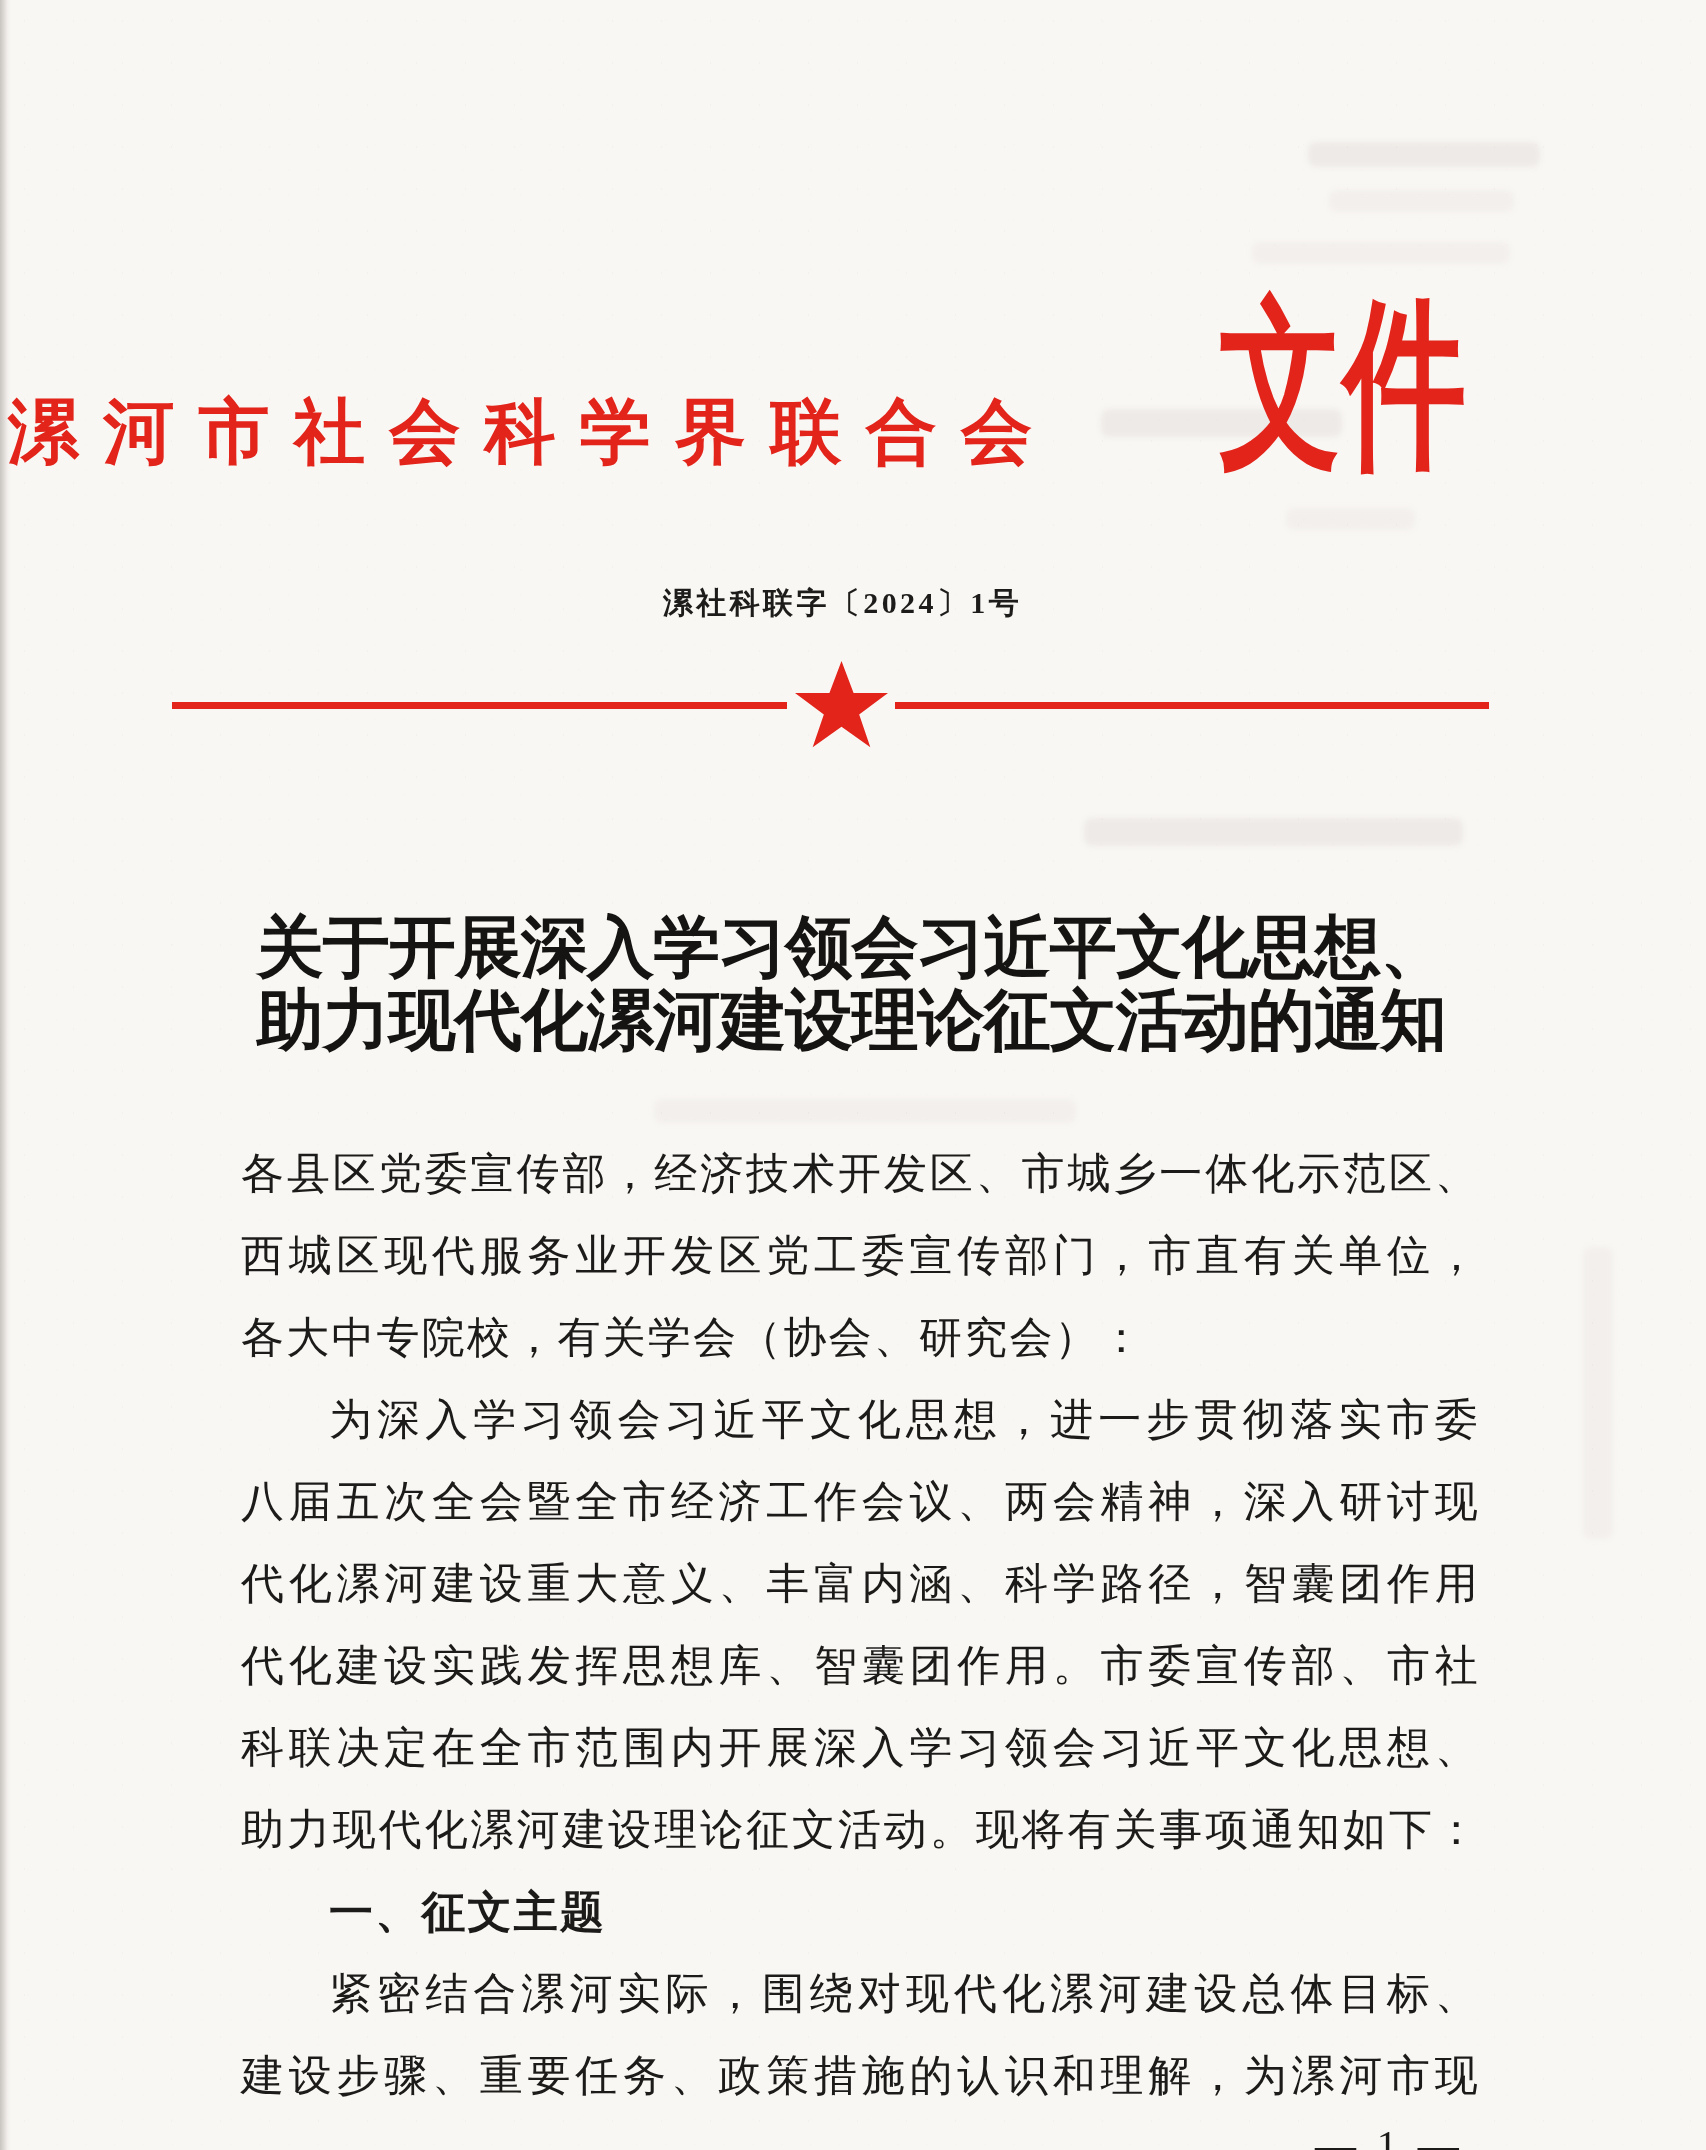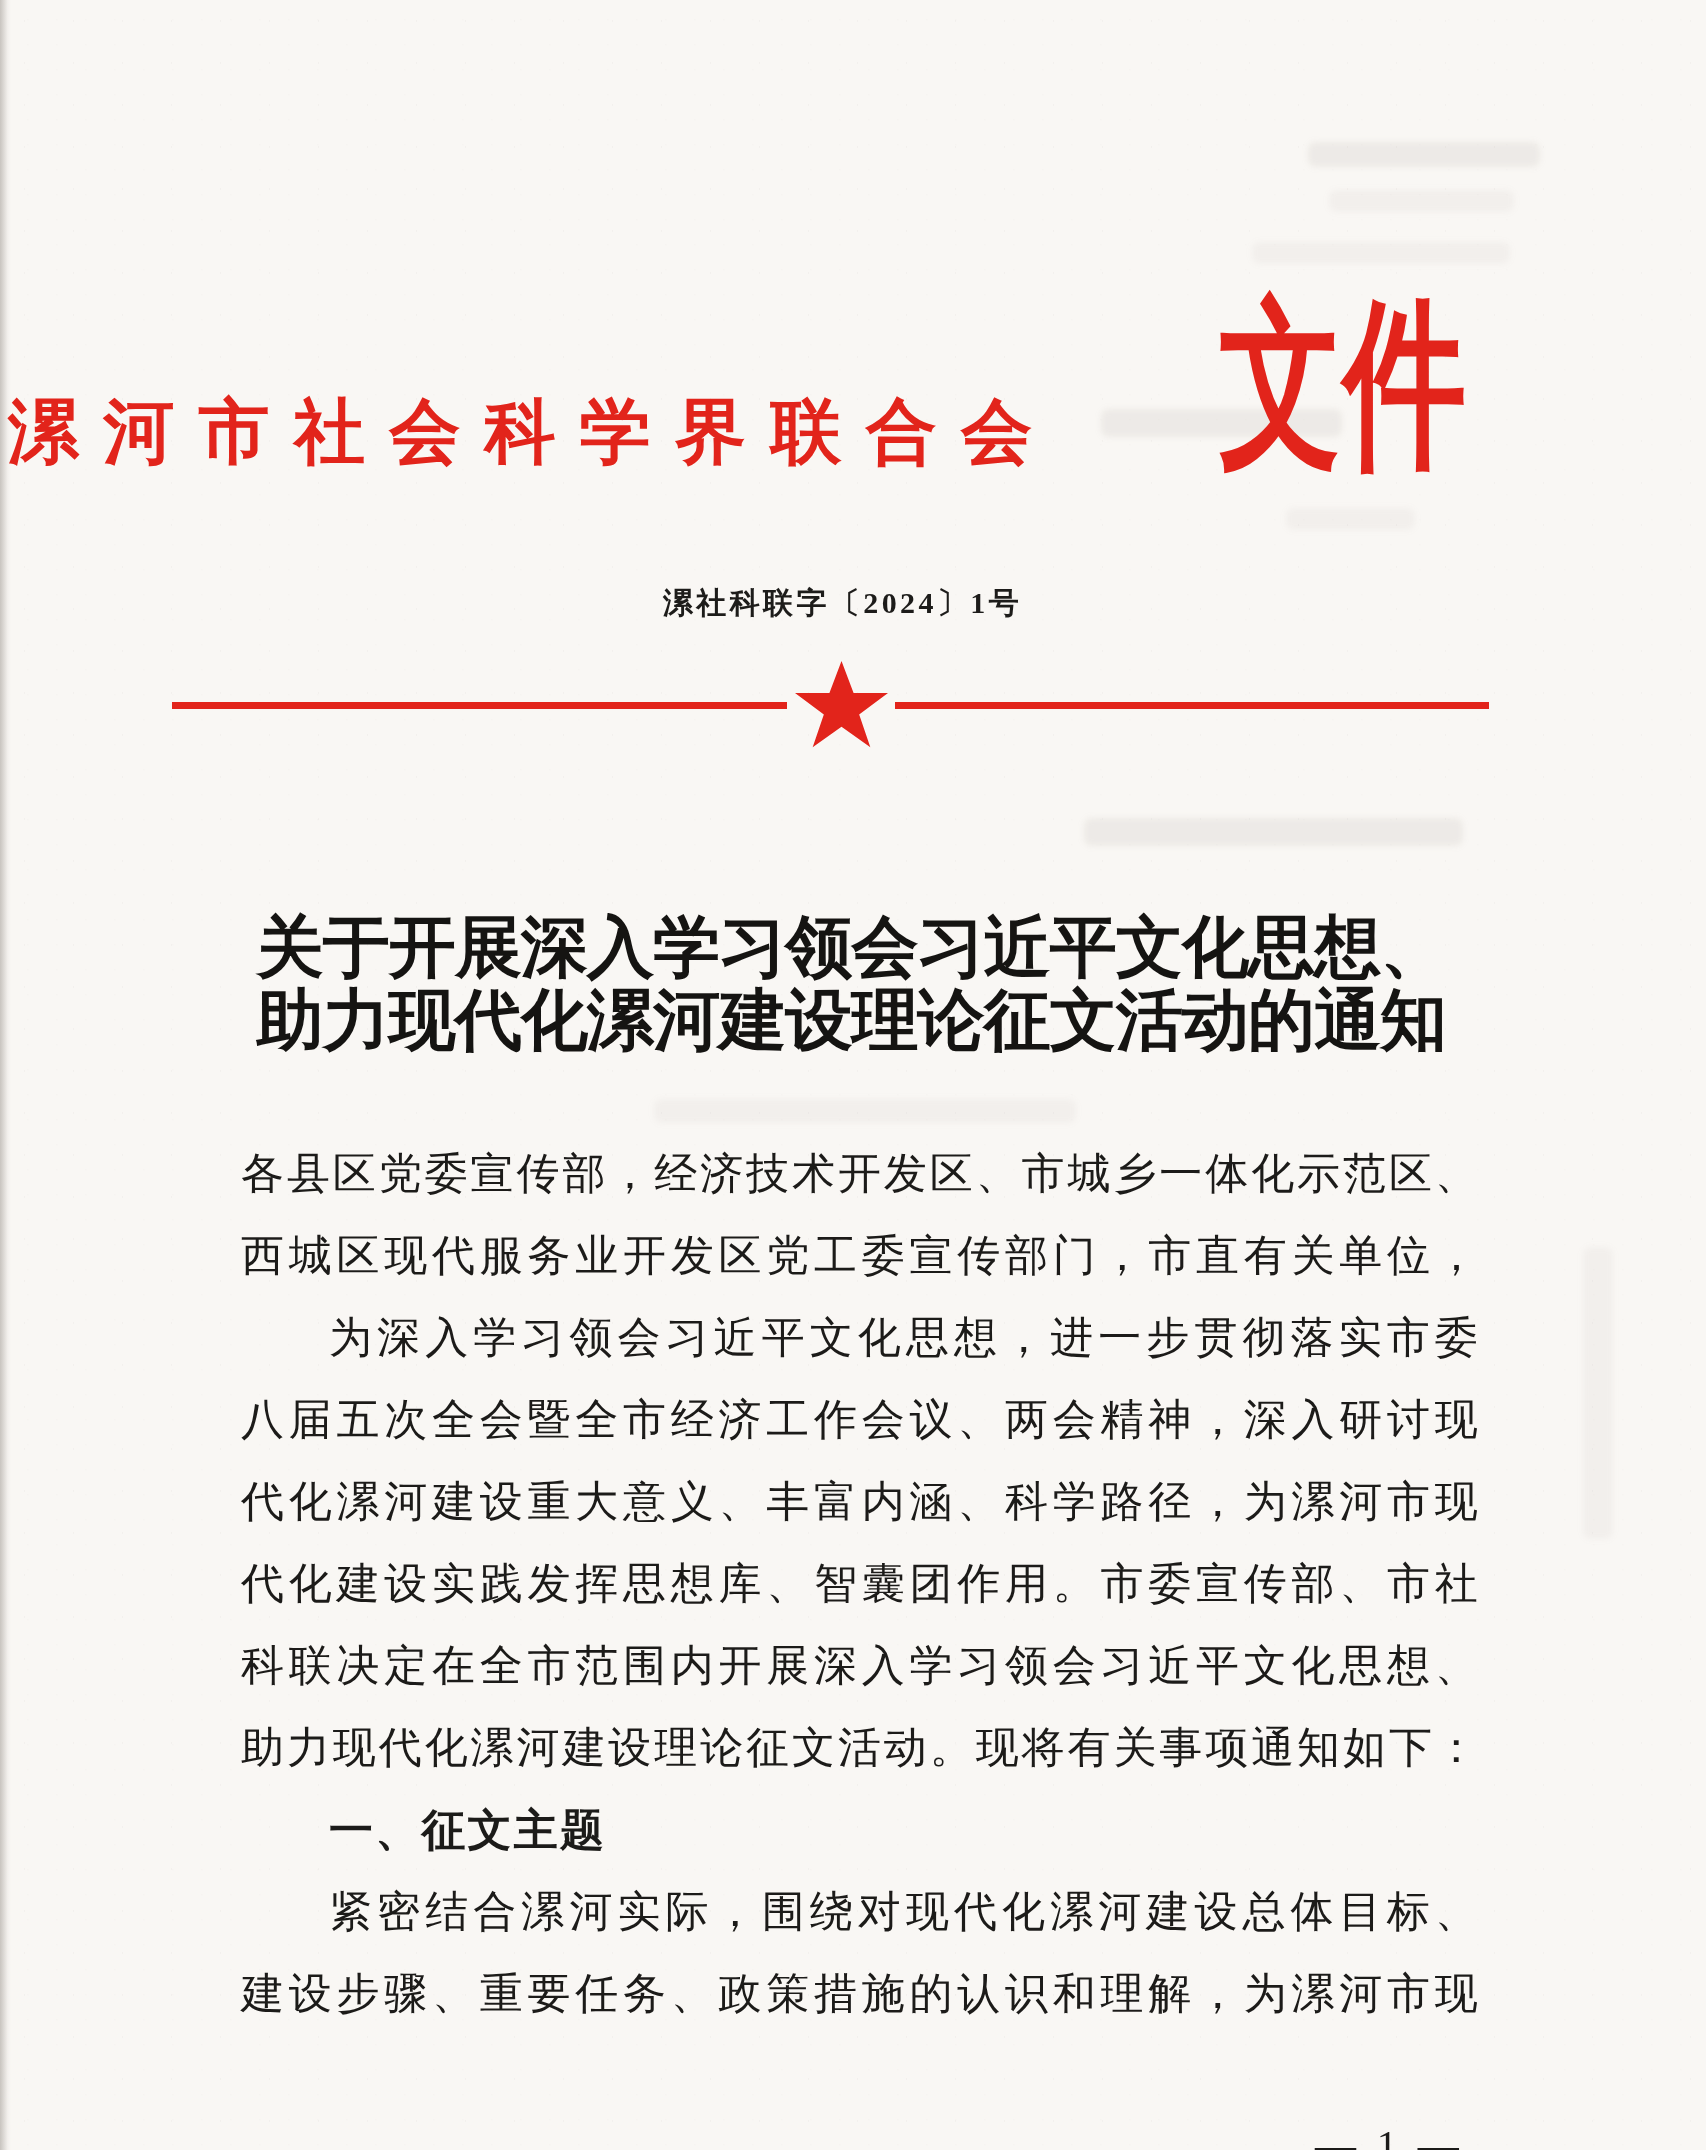--- a/index.html
+++ b/index.html
@@ -123,23 +123,24 @@
   <div class="rule-seg rule-left"></div>
   <div class="rule-seg rule-right"></div>
   <div class="star"></div>
 
   <div class="doc-title" style="top:903px;">关于开展深入学习领会习近平文化思想、</div>
   <div class="doc-title" style="top:976px;">助力现代化漯河建设理论征文活动的通知</div>
 
   <div class="body-block">
     <div class="bline">各县区党委宣传部，经济技术开发区、市城乡一体化示范区、</div>
     <div class="bline">西城区现代服务业开发区党工委宣传部门，市直有关单位，</div>
+    <div class="bline left">各大中专院校，有关学会（协会、研究会）：</div>
     <div class="bline indent">为深入学习领会习近平文化思想，进一步贯彻落实市委</div>
     <div class="bline">八届五次全会暨全市经济工作会议、两会精神，深入研讨现</div>
-    <div class="bline">代化漯河建设重大意义、丰富内涵、科学路径，为漯河市现</div>
+    <div class="bline">代化漯河建设重大意义、丰富内涵、科学路径，智囊团作用</div>
     <div class="bline">代化建设实践发挥思想库、智囊团作用。市委宣传部、市社</div>
     <div class="bline">科联决定在全市范围内开展深入学习领会习近平文化思想、</div>
     <div class="bline">助力现代化漯河建设理论征文活动。现将有关事项通知如下：</div>
     <div class="bline heading indent">一、征文主题</div>
     <div class="bline indent">紧密结合漯河实际，围绕对现代化漯河建设总体目标、</div>
     <div class="bline">建设步骤、重要任务、政策措施的认识和理解，为漯河市现</div>
   </div>
 
   <div class="page-number">— 1 —</div>
 

